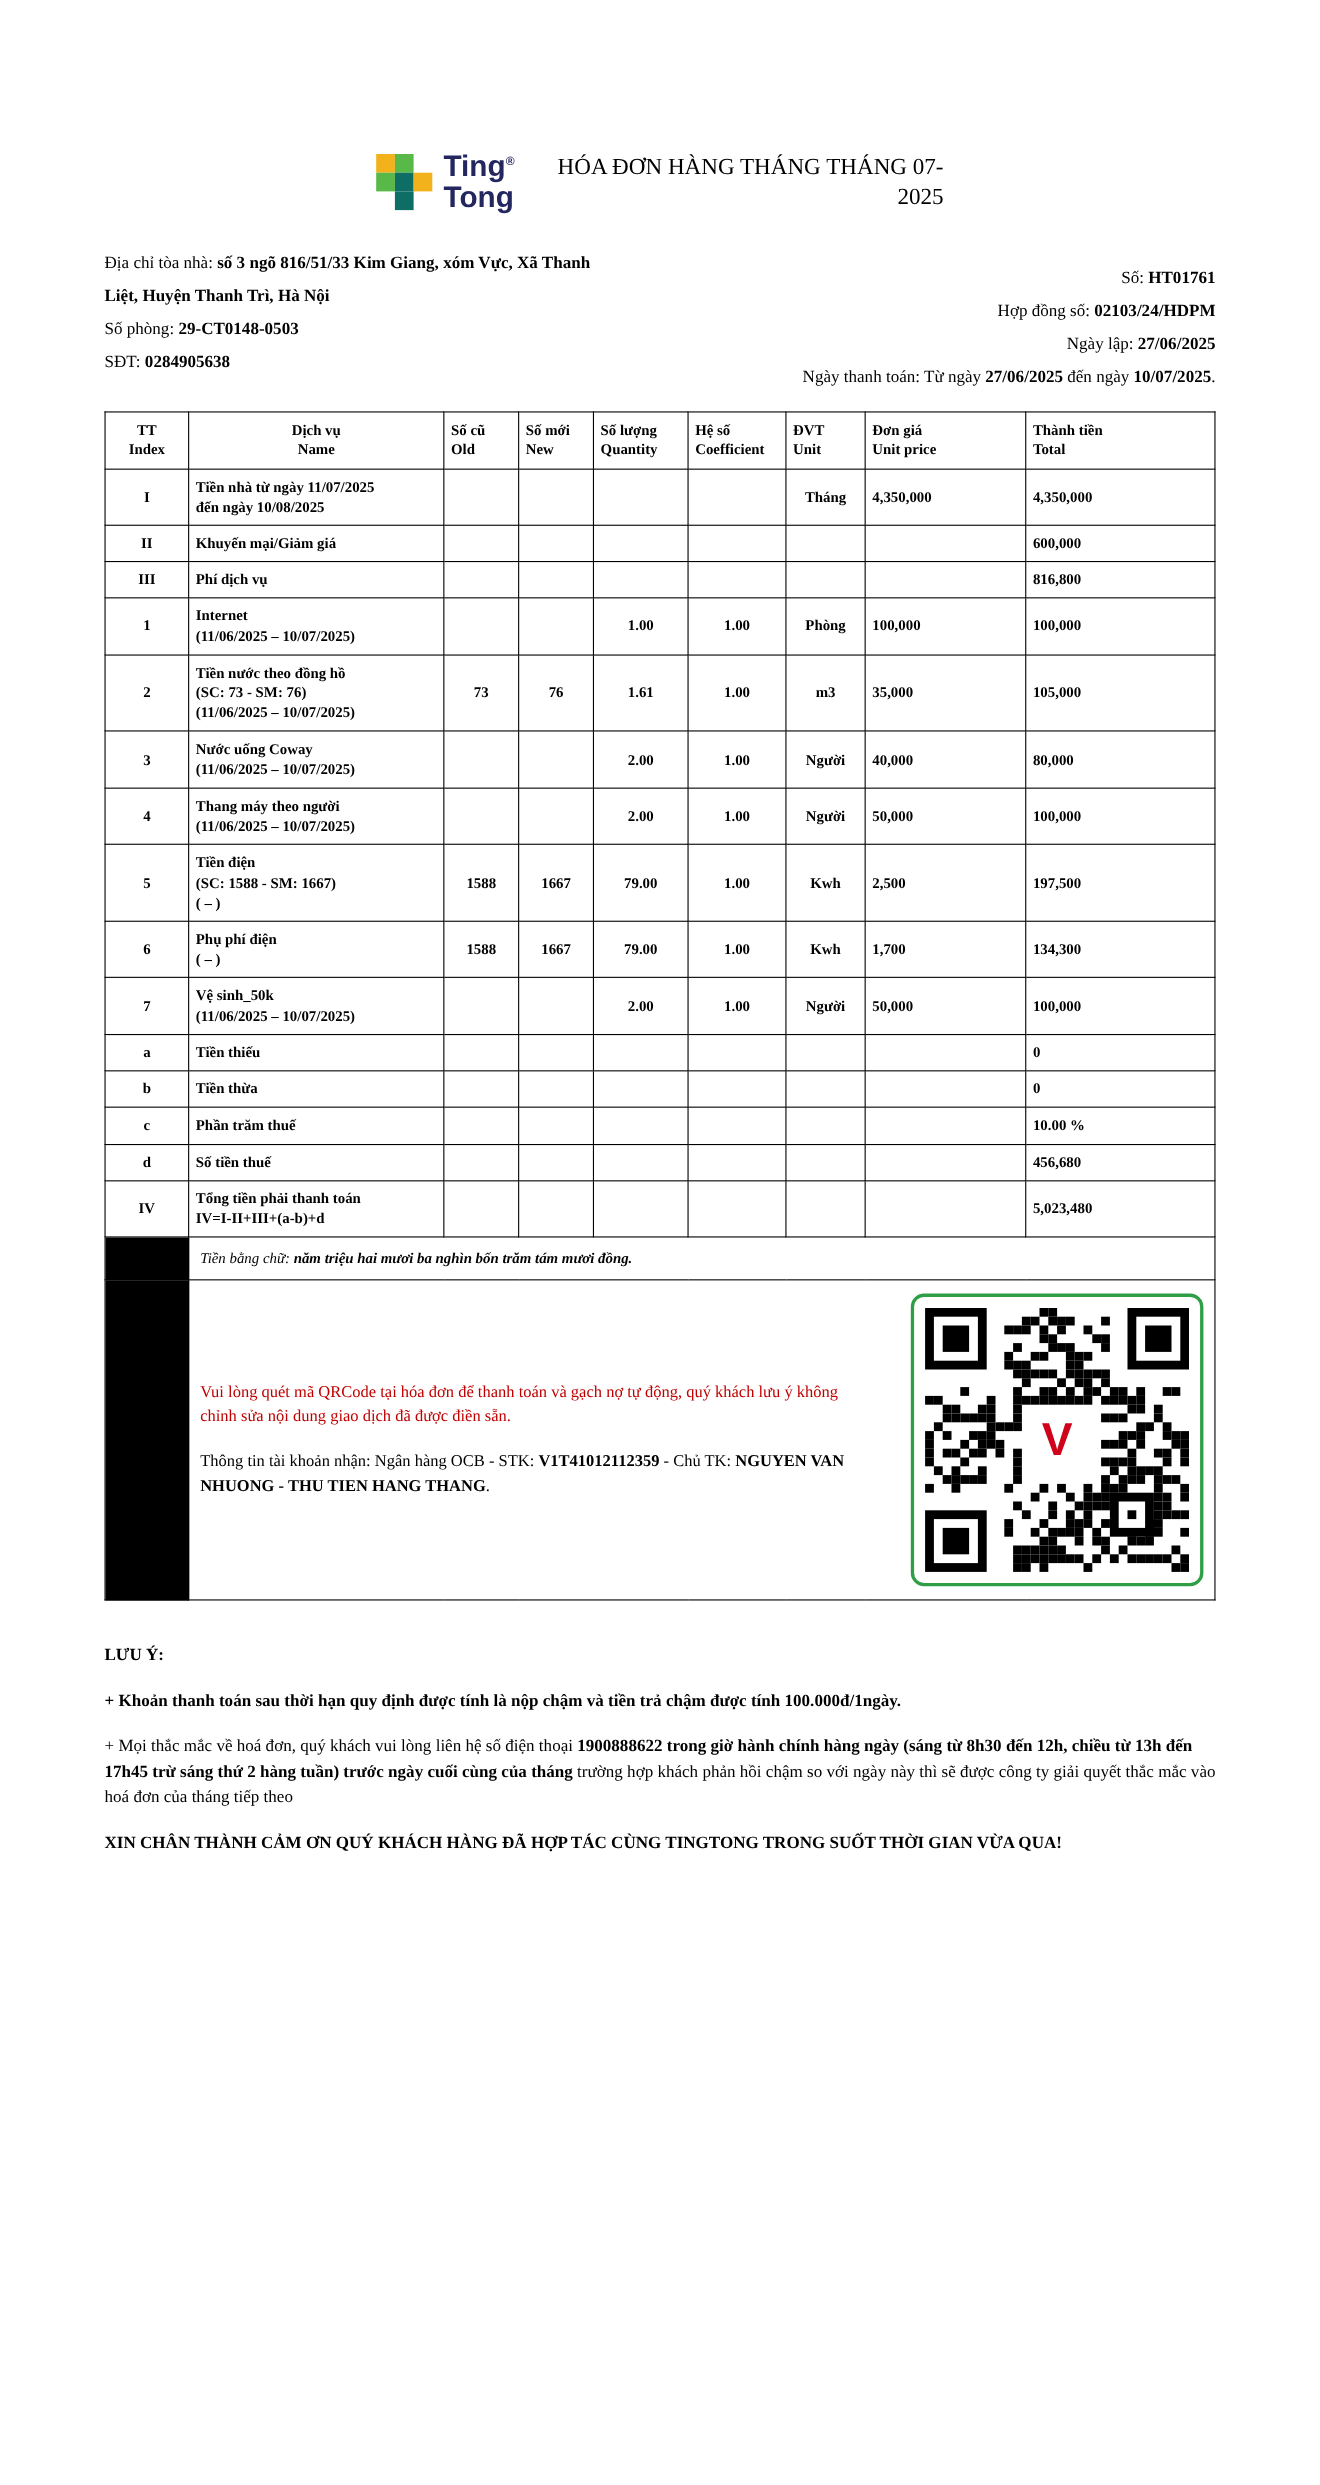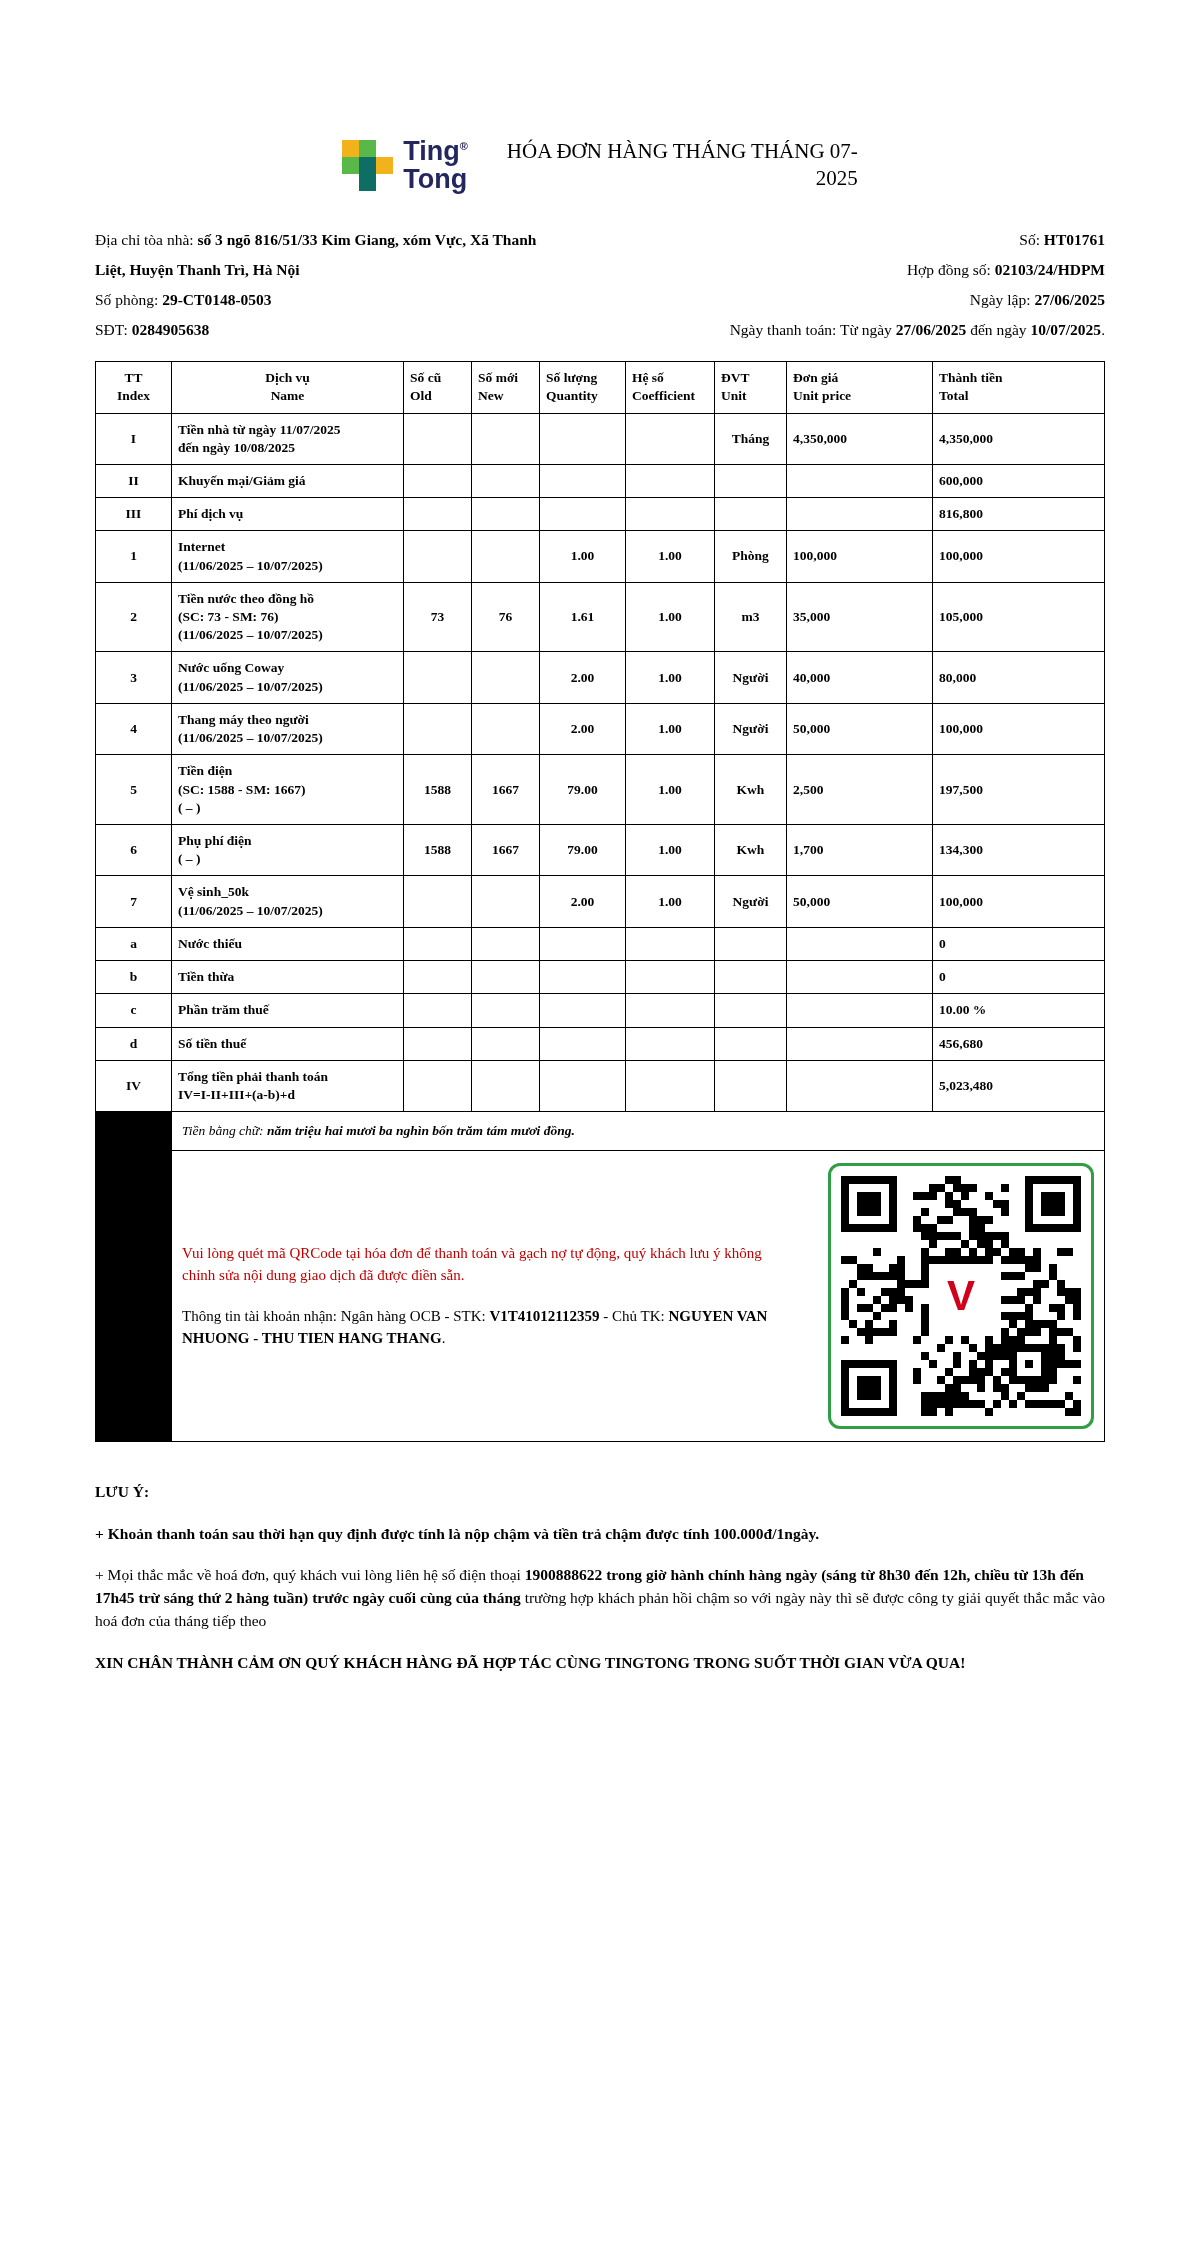--- a/index.html
+++ b/index.html
@@ -18,21 +18,21 @@
   .px{width:17px;height:17px;}
   .px.y{background:var(--brand-yellow);} .px.g{background:var(--brand-green);} .px.t{background:var(--brand-teal);}
   .m11{grid-area:1/1;} .m12{grid-area:1/2;} .m21{grid-area:2/1;} .m22{grid-area:2/2;} .m23{grid-area:2/3;} .m32{grid-area:3/2;}
   .logo-text{font-family:"Liberation Sans",sans-serif;font-weight:bold;color:var(--brand-navy);font-size:27px;line-height:1.02;}
   .logo-text sup{font-size:11px;font-weight:bold;}
   .doc-title{width:390px;text-align:right;font-weight:normal;font-size:21px;line-height:1.3;}
 
   
   .info{display:flex;justify-content:space-between;line-height:30px;margin-bottom:16px;}
   .info-left{width:450px;}
-  .info-right{width:460px;text-align:right;}
+  .info-right{width:460px;text-align:right;margin-top:13px;}
   .b{font-weight:bold;}
 
   
   table{width:100%;border-collapse:collapse;table-layout:fixed;font-size:13.5px;}
   col.c0{width:76px;} col.c1{width:232px;} col.c2{width:68px;} col.c3{width:68px;}
   col.c4{width:86px;} col.c5{width:89px;} col.c6{width:72px;} col.c7{width:146px;}
   th,td{border:1px solid #000;padding:7px 6px;vertical-align:middle;font-weight:bold;line-height:1.35;}
   th{white-space:pre-line;text-align:left;}
   thead th.c0, thead th.c1{text-align:center;}
   td.c1{white-space:pre-line;text-align:left;}
@@ -245,21 +245,21 @@
           <td class="c2"></td>
           <td class="c3"></td>
           <td class="c4">2.00</td>
           <td class="c5">1.00</td>
           <td class="c6">Người</td>
           <td class="c7">50,000</td>
           <td class="c8">100,000</td>
         </tr>
         <tr>
           <td class="c0">a</td>
-          <td class="c1">Nước thiếu</td>
+          <td class="c1">Tiền thiếu</td>
           <td class="c2"></td>
           <td class="c3"></td>
           <td class="c4"></td>
           <td class="c5"></td>
           <td class="c6"></td>
           <td class="c7"></td>
           <td class="c8">0</td>
         </tr>
         <tr>
           <td class="c0">b</td>

